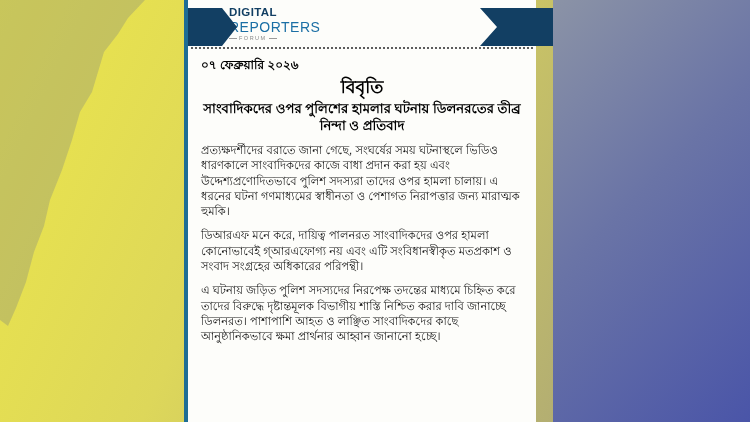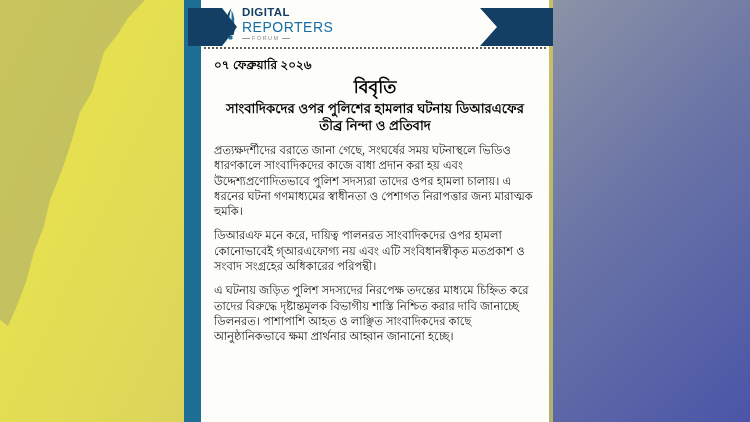--- a/index.html
+++ b/index.html
@@ -10,21 +10,21 @@
   }
   
   .bg-left{position:absolute;left:0;top:0;width:553px;height:422px;
     background:linear-gradient(115deg,#ece64a 0%,#ddd75a 45%,#b3ae72 100%);}
   .bg-right{position:absolute;left:553px;top:0;width:197px;height:422px;
     background:linear-gradient(135deg,#8b93a6 0%,#6a74a6 45%,#4a55a8 100%);}
   .map-texture{position:absolute;left:0;top:0;pointer-events:none;opacity:.32;}
   
   .teal-strip{position:absolute;left:184px;top:0;width:21px;height:422px;background:#1e6d94;}
   
-  .document{position:absolute;left:201px;top:0;width:348px;height:422px;background:#fdfdfa;color:#1a1a1a;}
+  .document{position:absolute;left:188px;top:0;width:348px;height:422px;background:#fdfdfa;color:#1a1a1a;}
   
   .doc-header{position:relative;height:50px;}
   .ribbons{position:absolute;left:0;top:0;pointer-events:none;}
   .logo{position:absolute;left:21px;top:7px;display:flex;align-items:center;gap:3px;}
   .logo-icon{width:17px;height:33px;flex:0 0 auto;}
   .logo-text{display:flex;flex-direction:column;line-height:1;}
   .logo-line1{font-size:11.5px;font-weight:bold;color:#123f63;letter-spacing:.4px;}
   .logo-line2{font-size:14px;font-weight:normal;color:#1b6fa5;letter-spacing:.5px;margin-top:1px;}
   .logo-line3{font-size:5.5px;color:#8a8a8a;letter-spacing:1.5px;margin-top:2px;display:flex;align-items:center;gap:2px;}
   .logo-line3::before,.logo-line3::after{content:"";display:inline-block;width:8px;border-top:1px solid #9a9a9a;}
@@ -77,21 +77,21 @@
 
       <div class="dotted-rule"></div>
     </div>
 
     <div class="ref-row">
       <span>০৭ ফেব্রুয়ারি ২০২৬</span>
     </div>
 
     <div class="statement-title">বিবৃতি</div>
 
-    <div class="statement-subtitle">সাংবাদিকদের ওপর পুলিশের হামলার ঘটনায় ডিআরএফের তীব্র নিন্দা ও প্রতিবাদ</div>
+    <div class="statement-subtitle">সাংবাদিকদের ওপর পুলিশের হামলার ঘটনায় ডিলনরতের তীব্র নিন্দা ও প্রতিবাদ</div>
 
     <div class="body-text">
       <p>প্রত্যক্ষদর্শীদের বরাতে জানা গেছে, সংঘর্ষের সময় ঘটনাস্থলে ভিডিও ধারণকালে সাংবাদিকদের কাজে বাধা প্রদান করা হয় এবং উদ্দেশ্যপ্রণোদিতভাবে পুলিশ সদস্যরা তাদের ওপর হামলা চালায়। এ ধরনের ঘটনা গণমাধ্যমের স্বাধীনতা ও পেশাগত নিরাপত্তার জন্য মারাত্মক হুমকি।</p>
       <p>ডিআরএফ মনে করে, দায়িত্ব পালনরত সাংবাদিকদের ওপর হামলা কোনোভাবেই গ্আরএফোগ্য নয় এবং এটি সংবিধানস্বীকৃত মতপ্রকাশ ও সংবাদ সংগ্রহের অধিকারের পরিপন্থী।</p>
       <p>এ ঘটনায় জড়িত পুলিশ সদস্যদের নিরপেক্ষ তদন্তের মাধ্যমে চিহ্নিত করে তাদের বিরুদ্ধে দৃষ্টান্তমূলক বিভাগীয় শাস্তি নিশ্চিত করার দাবি জানাচ্ছে ডিলনরত। পাশাপাশি আহত ও লাঞ্ছিত সাংবাদিকদের কাছে আনুষ্ঠানিকভাবে ক্ষমা প্রার্থনার আহ্বান জানানো হচ্ছে।</p>
 
     </div>
 
   </div>
 

